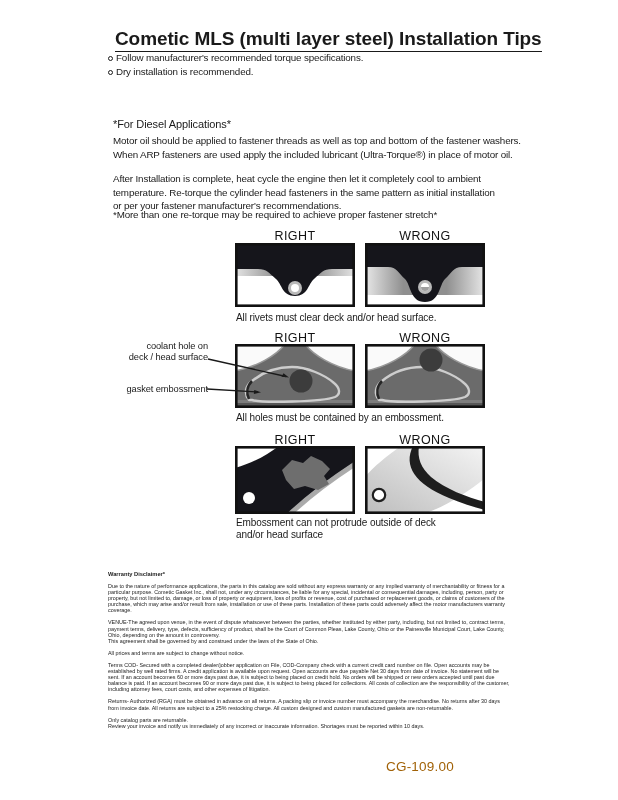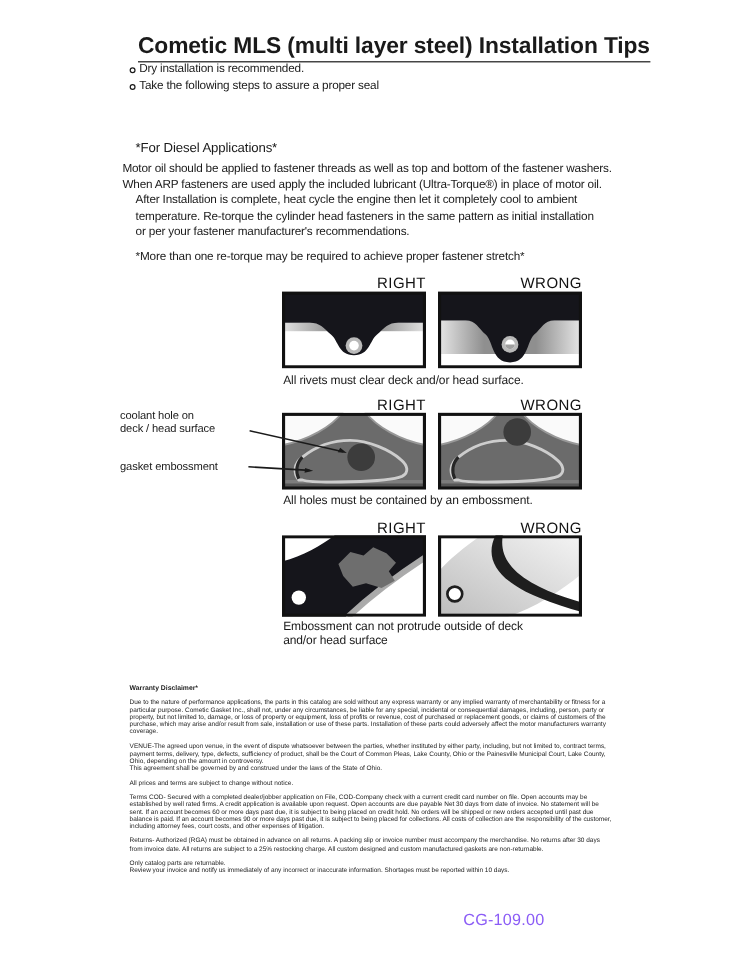--- a/index.html
+++ b/index.html
@@ -19,60 +19,60 @@
   .bullets{left:108px;top:51px;width:430px}
   .line{position:relative;height:14px;line-height:14px;font-size:9.8px;letter-spacing:-0.15px;white-space:nowrap}
   .b1{padding-left:8px}
   .b1 .mk{position:absolute;left:0;top:4.5px;width:3px;height:3px;border:1px solid #1a1a1a;border-radius:50%}
   .b2{margin-left:14px;padding-left:8px}
   .b2 .mk{position:absolute;left:0;top:5px;width:4px;height:4px;background:#1a1a1a;border-radius:50%}
 
   
   .dieselh{left:113px;top:118px;font-size:11px;font-weight:normal;margin:0;letter-spacing:-0.1px}
   .para{font-size:9.8px;line-height:13.5px;letter-spacing:-0.15px;white-space:pre-line;margin:0;width:420px}
-  .p1{left:102px;top:134px}
-  .p2{left:113px;top:160px}
+  .p1{left:113px;top:134px}
+  .p2{left:113px;top:172px}
   .pnote{left:113px;top:208px}
 
   
   .drow{position:absolute;left:235px;width:280px;height:108px}
   .row1{top:229px}.row2{top:331px}.row3{top:433px}
-  .dlabel{position:absolute;top:0;width:120px;text-align:right;font-size:12.5px;letter-spacing:0.4px;color:#111}
+  .dlabel{position:absolute;top:0;width:120px;text-align:center;font-size:12.5px;letter-spacing:0.4px;color:#111}
   .dlabel.r{left:0}.dlabel.w{left:130px}
   .panel{position:absolute;top:14px}
   .panel.r{left:0}.panel.w{left:130px}
   .row2 .panel,.row3 .panel{top:13px}
   .caption{position:absolute;left:1px;font-size:10px;line-height:11.5px;letter-spacing:-0.1px;white-space:pre-line;margin:0;width:275px}
   .row1 .caption{top:83px}
   .row2 .caption{top:81px}
   .row3 .caption{top:84px}
   svg{display:block}
 
   
-  .lbl{position:absolute;left:100px;width:108px;text-align:left;font-size:9.3px;line-height:10.5px;
+  .lbl{position:absolute;left:100px;width:108px;text-align:right;font-size:9.3px;line-height:10.5px;
        letter-spacing:-0.1px;white-space:pre-line}
   .lbl-coolant{top:341px}
   .lbl-emboss{top:384px}
   .leaders{left:200px;top:348px;z-index:5}
 
   
   .disclaimer{left:108px;top:571px;width:403px;color:#222}
   .disclaimer h3{font-size:5.7px;margin:0 0 6px 0;letter-spacing:0}
   .disclaimer p{font-size:5.4px;line-height:6.1px;margin:0 0 6px 0;white-space:pre-line}
 
-  .pagenum{left:386px;top:759px;font-size:13.5px;letter-spacing:0.2px;color:#8b5cf6}
+  .pagenum{left:386px;top:759px;font-size:13.5px;letter-spacing:0.2px;color:#a16207}
 </style>
 </head>
 <body>
 
 <h1 class="abs title">Cometic MLS (multi layer steel) Installation Tips</h1>
 
 <div class="abs bullets">
+  <div class="line b1"><span class="mk"></span><span>Follow manufacturer's recommended torque specifications.</span></div>
   <div class="line b1"><span class="mk"></span><span>Dry installation is recommended.</span></div>
-  <div class="line b1"><span class="mk"></span><span>Take the following steps to assure a proper seal</span></div>
 </div>
 
 <h2 class="abs dieselh">*For Diesel Applications*</h2>
 <p class="abs para p1">Motor oil should be applied to fastener threads as well as top and bottom of the fastener washers.
 When ARP fasteners are used apply the included lubricant (Ultra-Torque®) in place of motor oil.</p>
 <p class="abs para p2">After Installation is complete, heat cycle the engine then let it completely cool to ambient
 temperature. Re-torque the cylinder head fasteners in the same pattern as initial installation
 or per your fastener manufacturer's recommendations.</p>
 <p class="abs para pnote">*More than one re-torque may be required to achieve proper fastener stretch*</p>
 

